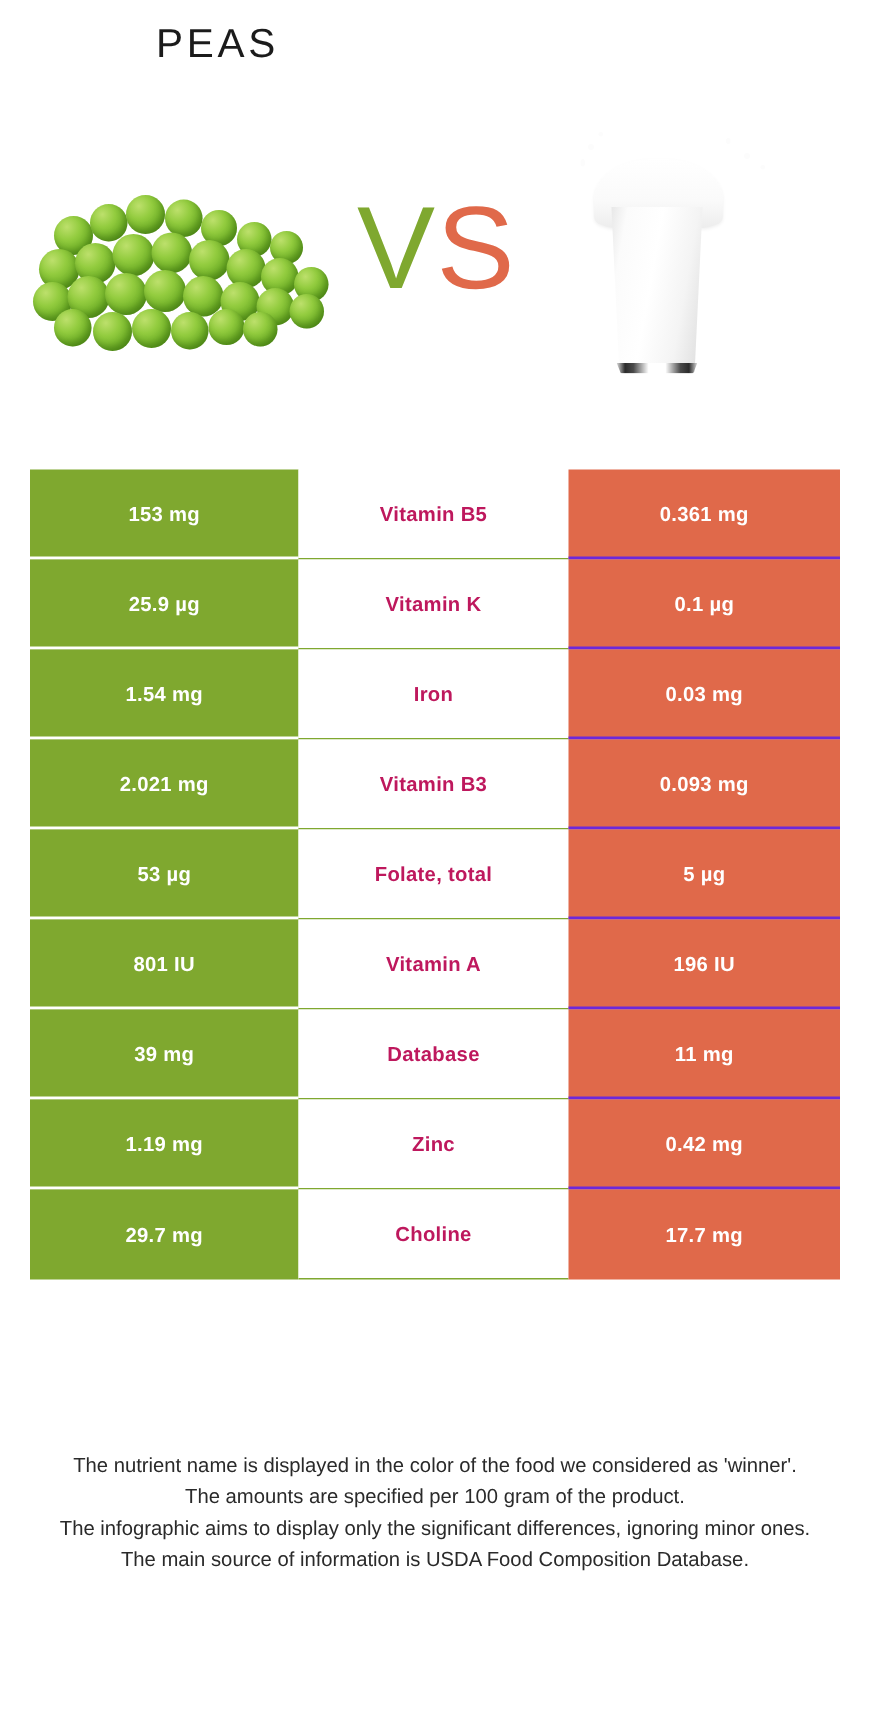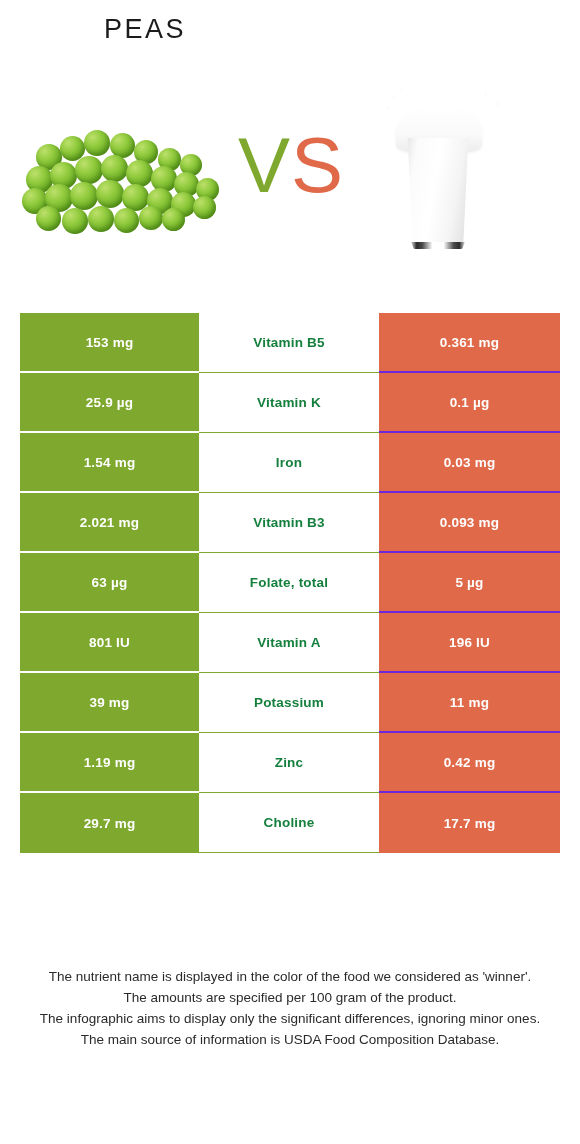--- a/index.html
+++ b/index.html
@@ -161,21 +161,21 @@
   }
   .cell-left {
     width: 179px;
     background: #7FA82F;
     color: #ffffff;
     border-bottom: 2px solid #ffffff;
   }
   .cell-mid {
     width: 180px;
     background: #ffffff;
-    color: #15803d;
+    color: #be185d;
     border-bottom: 1px solid #7FA82F;
   }
   .cell-right {
     width: 181px;
     background: #E0694A;
     color: #ffffff;
     border-bottom: 2px solid #6d28d9;
   }
   .row:last-child .cell-left,
   .row:last-child .cell-right { border-bottom: none; }
@@ -287,34 +287,34 @@
       <div class="cell cell-right">0.03 mg</div>
     </div>
 
     <div class="row">
       <div class="cell cell-left">2.021 mg</div>
       <div class="cell cell-mid">Vitamin B3</div>
       <div class="cell cell-right">0.093 mg</div>
     </div>
 
     <div class="row">
-      <div class="cell cell-left">63 µg</div>
+      <div class="cell cell-left">53 µg</div>
       <div class="cell cell-mid">Folate, total</div>
       <div class="cell cell-right">5 µg</div>
     </div>
 
     <div class="row">
       <div class="cell cell-left">801 IU</div>
       <div class="cell cell-mid">Vitamin A</div>
       <div class="cell cell-right">196 IU</div>
     </div>
 
     <div class="row">
       <div class="cell cell-left">39 mg</div>
-      <div class="cell cell-mid">Potassium</div>
+      <div class="cell cell-mid">Database</div>
       <div class="cell cell-right">11 mg</div>
     </div>
 
     <div class="row">
       <div class="cell cell-left">1.19 mg</div>
       <div class="cell cell-mid">Zinc</div>
       <div class="cell cell-right">0.42 mg</div>
     </div>
 
 

